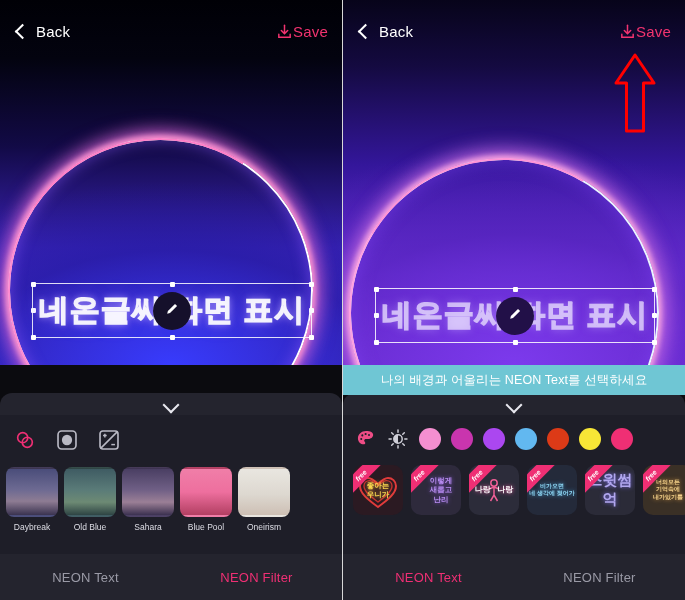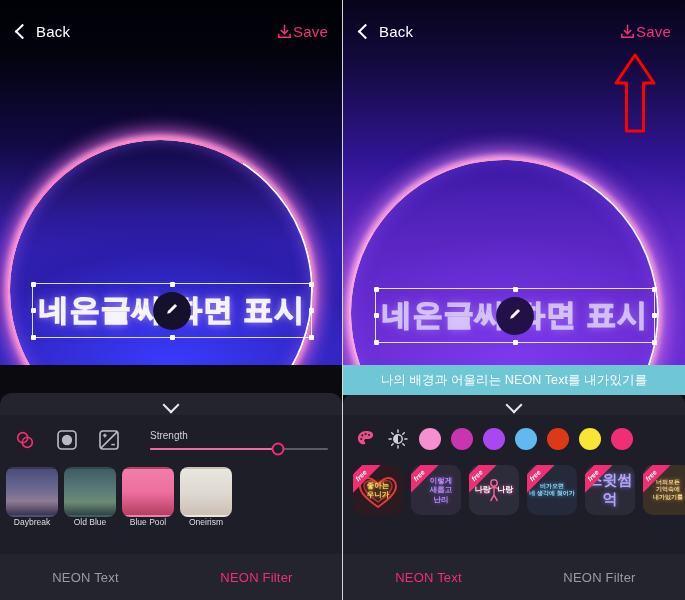--- a/index.html
+++ b/index.html
@@ -207,21 +207,21 @@
   }
   .thumb-cell { width: 52px; flex: 0 0 auto; cursor:pointer; }
   .thumb {
     width: 52px; height: 50px; border-radius: 8px;
     overflow:hidden; position: relative;
     border: 2px solid transparent;
   }
   .thumb.selected { border-color: #ef2f74; }
   .thumb-cap {
     color: #dedee6; font-size: 8.5px; text-align:center;
-    white-space: nowrap; overflow: hidden;
+    margin-top: 5px; white-space: nowrap; overflow: hidden;
   }
   .adjust-badge {
     position:absolute; inset:0;
     display:flex; align-items:center; justify-content:center;
     background: rgba(18,18,26,.45);
   }
 
   
   .color-row {
     display:flex; align-items:center; gap: 10px;
@@ -337,37 +337,34 @@
           </span>
           <span class="tool-ico">
             <svg viewBox="0 0 24 24" width="22" height="22">
               <rect x="2.2" y="2.2" width="19.6" height="19.6" rx="3" fill="none" stroke="#b9b9c4" stroke-width="1.8"></rect>
               <path d="M2.6 21.4 21.4 2.6" stroke="#b9b9c4" stroke-width="1.8"></path>
               <path d="M5.5 7.2h4M7.5 5.2v4" stroke="#b9b9c4" stroke-width="1.6"></path>
               <path d="M14.5 17h4" stroke="#b9b9c4" stroke-width="1.6"></path>
             </svg>
           </span>
 
-          <div class="slider-wrap">
-            <div class="slider-label">Strength</div>
-            <div class="track">
-              <div class="track-fill" style="width:72%"></div>
-              <div class="knob" style="left:72%"></div>
-            </div>
-          </div>
         </div>
 
         <div class="thumb-row">
           <div class="thumb-cell">
             <div class="thumb" style="background:linear-gradient(180deg,#4a4d7a 0%,#6d6a92 45%,#8e7c93 70%,#3a3350 100%)"></div>
             <div class="thumb-cap">Daybreak</div>
           </div>
           <div class="thumb-cell">
             <div class="thumb" style="background:linear-gradient(180deg,#3f5c63 0%,#5a7b78 45%,#6d8a74 72%,#2e4444 100%)"></div>
             <div class="thumb-cap">Old Blue</div>
+          </div>
+          <div class="thumb-cell">
+            <div class="thumb" style="background:linear-gradient(180deg,#4a3f63 0%,#6f5f85 45%,#9b7f96 72%,#3b3150 100%)"></div>
+            <div class="thumb-cap">Sahara</div>
           </div>
           <div class="thumb-cell">
             <div class="thumb" style="background:linear-gradient(180deg,#f07ea8 0%,#ee6f9e 50%,#b23f62 100%)"></div>
             <div class="thumb-cap">Blue Pool</div>
           </div>
           <div class="thumb-cell">
             <div class="thumb" style="background:linear-gradient(180deg,#e9e6e0 0%,#ddd8d0 55%,#cdbfb4 100%)"></div>
             <div class="thumb-cap">Oneirism</div>
           </div>
         </div>
@@ -424,21 +421,21 @@
         <div class="edit-bubble">
           <span>
             <svg viewBox="0 0 24 24" width="17" height="17" fill="#ffffff">
               <path d="M4.5 19.5l1-4 10-10 3 3-10 10-4 1z"></path>
             </svg>
           </span>
         </div>
       </div>
     </div>
 
-    <div class="banner">나의 배경과 어울리는 NEON Text를 내가있기를</div>
+    <div class="banner">나의 배경과 어울리는 NEON Text를 선택하세요</div>
 
     <div class="sheet">
       <div class="grabber">
         <span class="chev-down"></span>
       </div>
       <div class="sheet-body">
 
         <div class="color-row">
           <span class="tool-ico">
             <svg viewBox="0 0 24 24" width="22" height="22">

